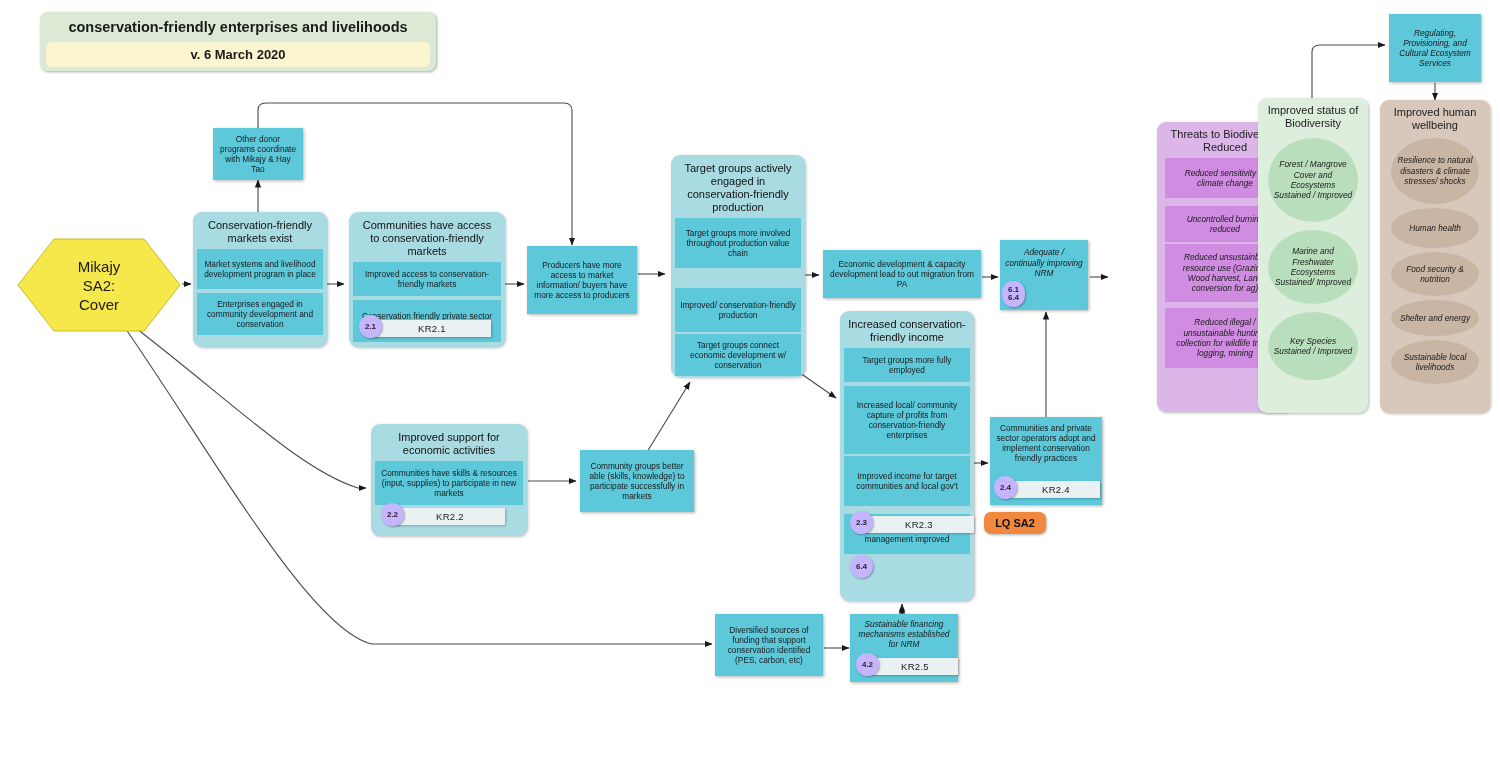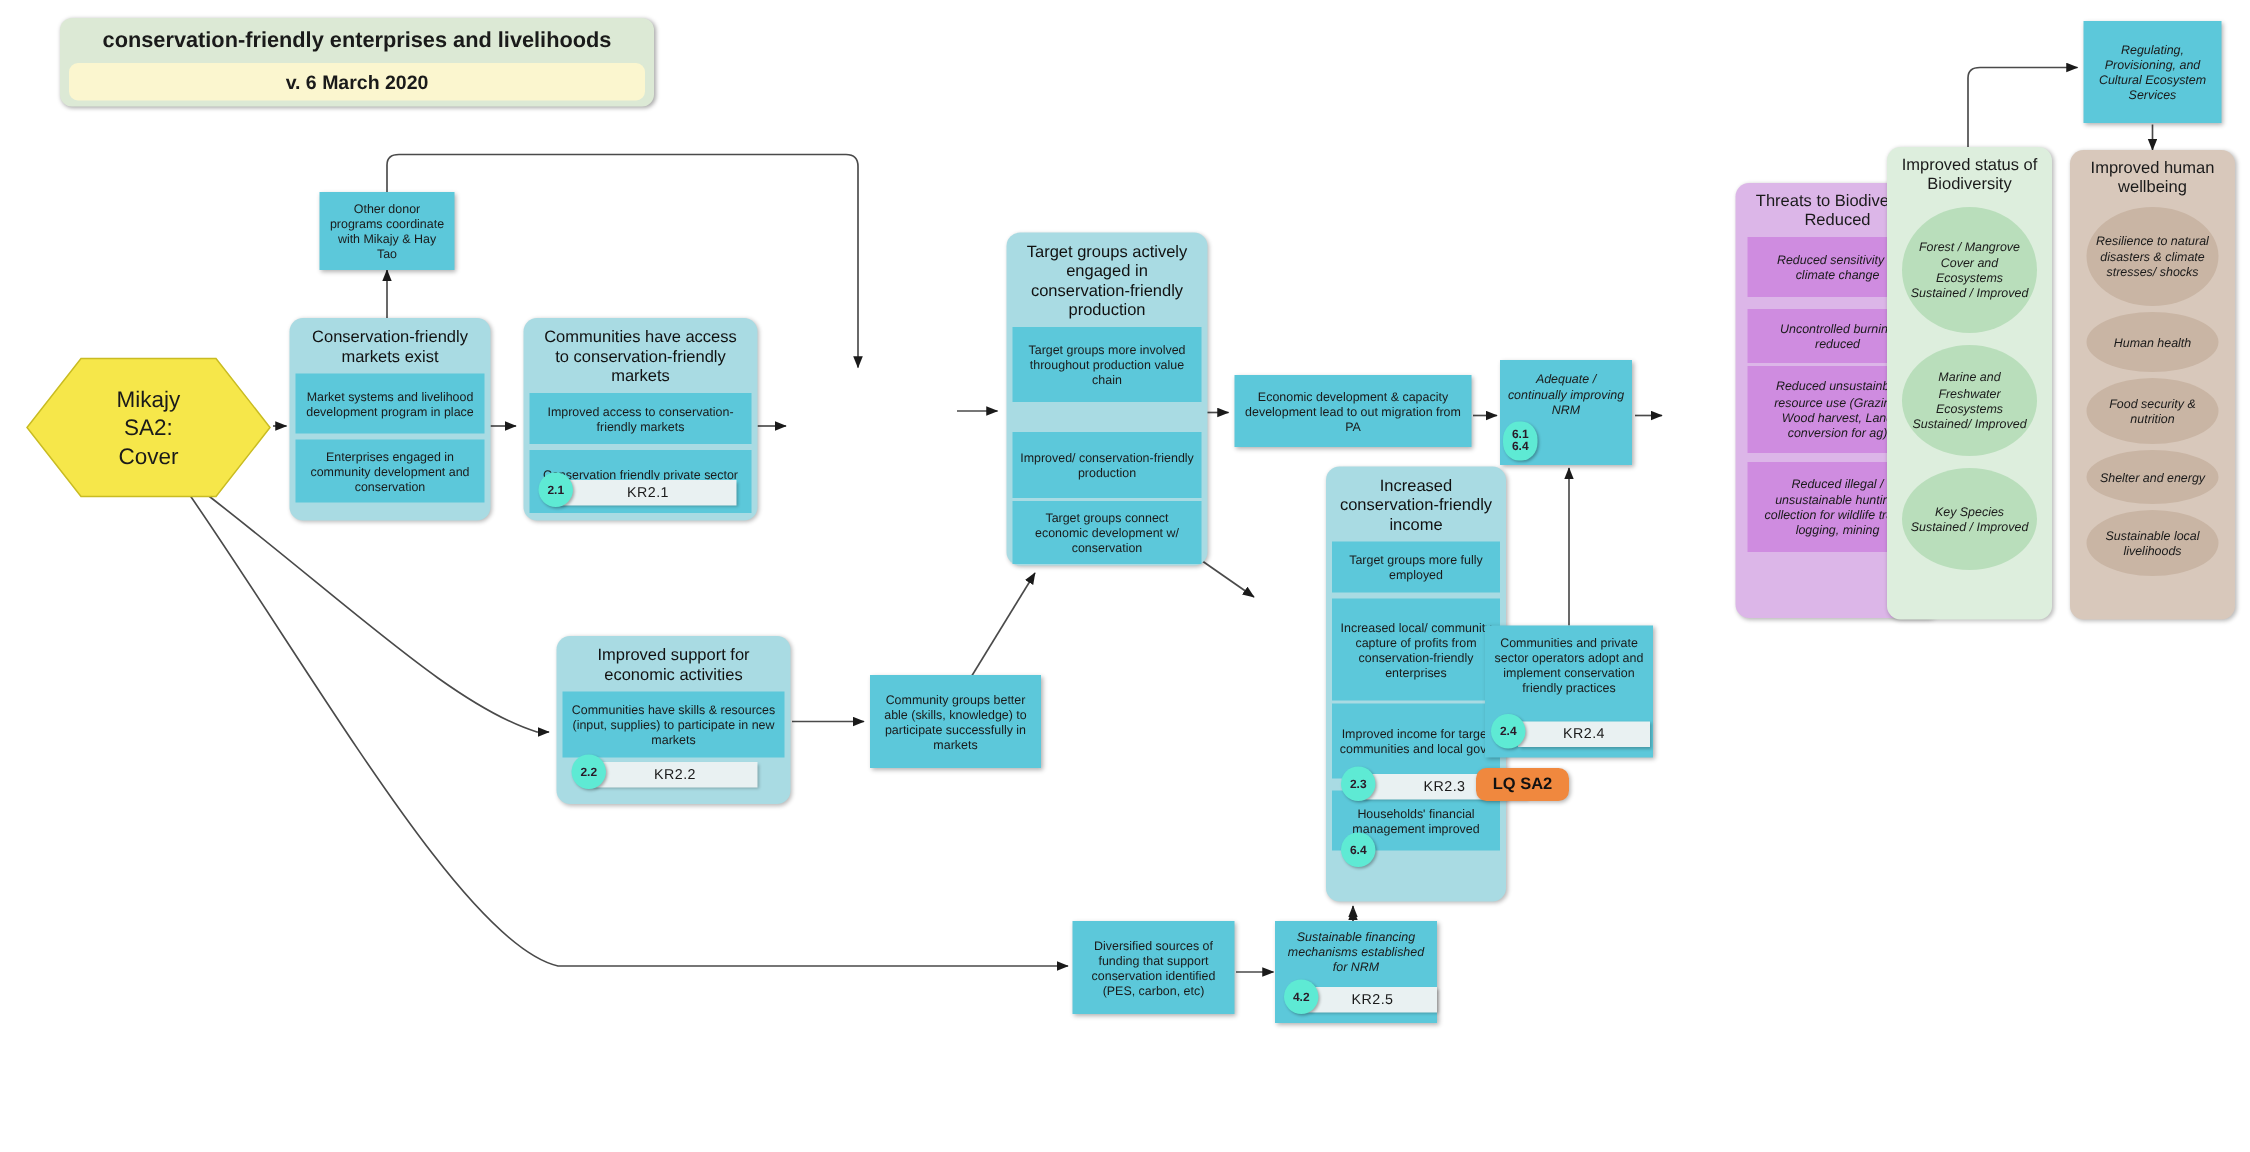--- a/index.html
+++ b/index.html
@@ -20,21 +20,21 @@
   .plain{background:#5cc8da;box-shadow:1px 1px 3px rgba(0,0,0,.3);font-size:8.3px;line-height:10px;
        text-align:center;display:flex;align-items:center;justify-content:center;box-sizing:border-box;padding:4px 5px;}
   
   .hexbox{left:14px;top:235px;width:170px;height:100px;}
   .hexbox svg{position:absolute;left:0;top:0;}
   .hexlabel{position:absolute;left:0;top:0;width:170px;height:100px;display:flex;align-items:center;
       justify-content:center;font-size:15px;line-height:19px;text-align:center;}
   
   .krbar{position:absolute;height:17px;background:#e9f1f2;box-shadow:1px 1px 2px rgba(0,0,0,.25);
       display:flex;align-items:center;justify-content:center;font-size:9.5px;letter-spacing:.3px;}
-  .dot{position:absolute;width:23px;height:23px;border-radius:50%;background:#5eead4;
+  .dot{position:absolute;width:23px;height:23px;border-radius:50%;background:#c4b5fd;
       box-shadow:1px 1px 2px rgba(0,0,0,.3);display:flex;flex-direction:column;align-items:center;
       justify-content:center;font-size:8px;font-weight:bold;color:#241; line-height:8px;color:#2a1a28;}
   .dot span{display:block;}
   
   .panel-purple{background:#dcb6e8;border-radius:9px;box-shadow:1px 1px 3px rgba(0,0,0,.28);margin-left:44px;}
   .purple-head{font-size:11px;text-align:center;line-height:13px;padding:6px 6px 4px;}
   .purple-sub{background:#cf8ce0;font-size:8.3px;line-height:10.4px;text-align:center;font-style:italic;
       display:flex;align-items:center;justify-content:center;box-sizing:border-box;padding:3px 6px;}
   
   .panel-green{background:#ddeedd;border-radius:9px;box-shadow:1px 1px 3px rgba(0,0,0,.28);}
@@ -140,31 +140,32 @@
   <div class="node group" style="left:349px;top:212px;width:156px;height:135px;">
     <div class="ghead">Communities have access to conservation-friendly markets</div>
     <div class="sub" style="height:34px;">Improved access to conservation-friendly markets</div>
     <div class="sub" style="height:42px;margin-top:4px;">Conservation friendly private sector investment increased</div>
     <div class="krbar" style="left:24px;top:108px;width:118px;">KR2.1</div>
     <div class="dot" style="left:10px;top:103px;">
       <span>2.1</span>
     </div>
   </div>
 
+  <div class="node plain" style="left:527px;top:246px;width:110px;height:68px;">Producers have more access to market information/ buyers have more access to producers</div>
 
   <div class="node group" style="left:671px;top:155px;width:134px;height:222px;">
     <div class="ghead">Target groups actively engaged in conservation-friendly production</div>
     <div class="sub" style="height:50px;">Target groups more involved throughout production value chain</div>
     <div class="sub" style="height:44px;margin-top:20px;">Improved/ conservation-friendly production</div>
     <div class="sub" style="height:42px;margin-top:2px;">Target groups connect economic development w/ conservation</div>
   </div>
 
   <div class="node plain" style="left:823px;top:250px;width:158px;height:48px;">Economic development &amp; capacity development lead to out migration from PA</div>
 
-  <div class="node group" style="left:884px;top:311px;width:120px;height:290px;">
+  <div class="node group" style="left:840px;top:311px;width:134px;height:290px;">
     <div class="ghead">Increased conservation-friendly income</div>
     <div class="sub" style="height:34px;">Target groups more fully employed</div>
     <div class="sub" style="height:68px;margin-top:4px;">Increased local/ community capture of profits from conservation-friendly enterprises</div>
     <div class="sub" style="height:50px;margin-top:2px;">Improved income for target communities and local gov't</div>
     <div class="sub" style="height:40px;margin-top:8px;">Households' financial management improved</div>
     <div class="krbar" style="left:24px;top:205px;width:110px;">KR2.3</div>
     <div class="dot" style="left:10px;top:200px;">
       <span>2.3</span>
     </div>
     <div class="dot" style="left:10px;top:244px;">

